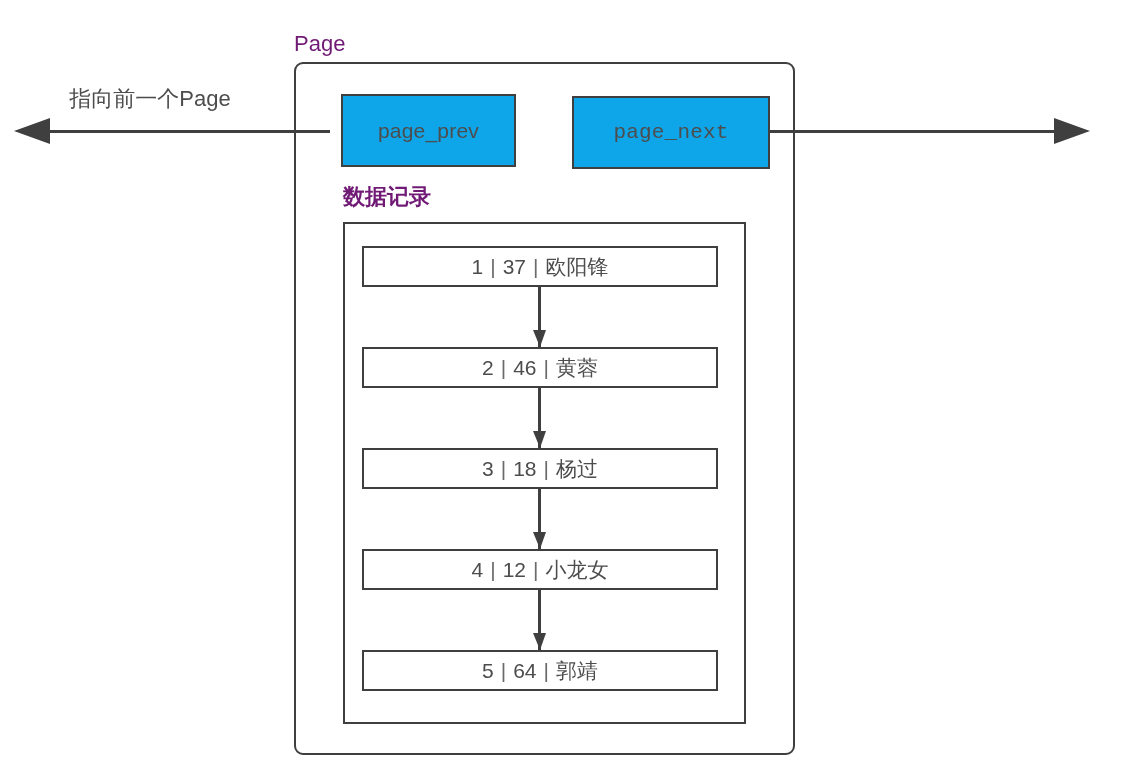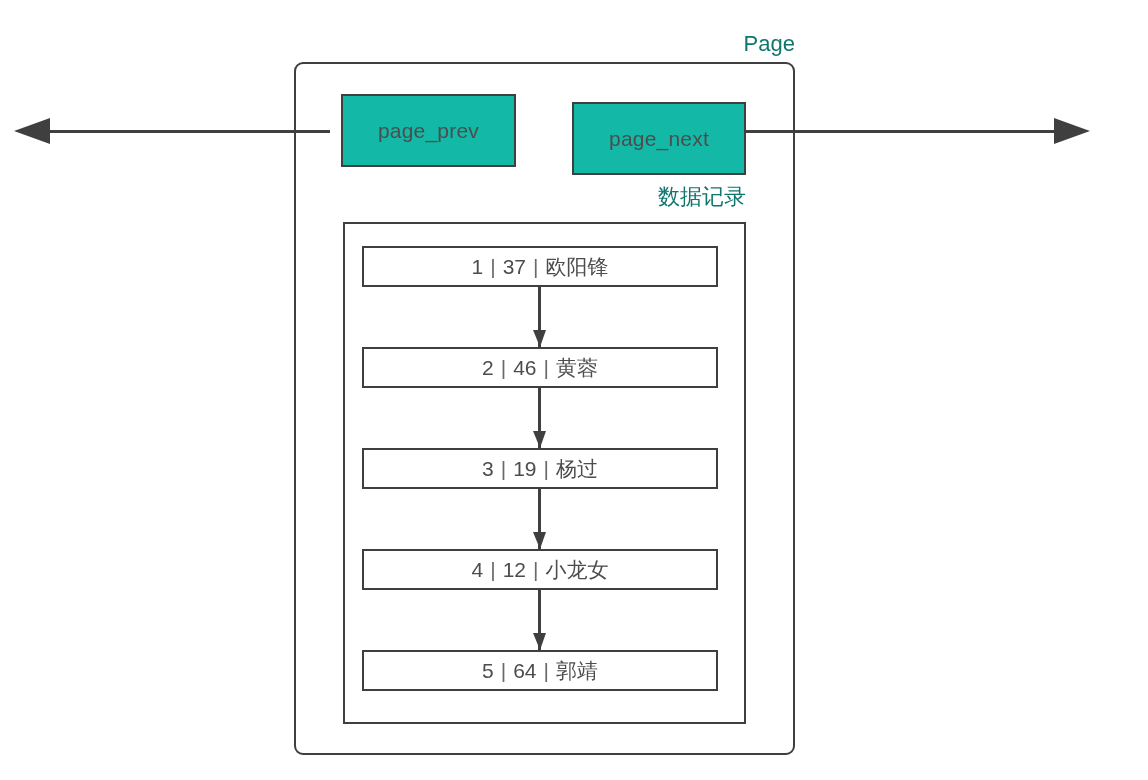--- a/index.html
+++ b/index.html
@@ -29,42 +29,42 @@
     height: 693px;
     border: 2px solid #3f3f3f;
     border-radius: 9px;
     box-sizing: border-box;
     background: transparent;
   }
 
   
   .caption {
     position: absolute;
-    text-align: right;
-    color: #0f766e;
+    text-align: left;
+    color: #701a75;
     font-size: 22px;
     line-height: 28px;
     white-space: nowrap;
   }
 
   
   .ptr-box {
     position: absolute;
     border: 2px solid #3f3f3f;
-    background: #14b8a6;
+    background: #0ea5e9;
     box-sizing: border-box;
     display: flex;
     align-items: center;
     justify-content: center;
     font-size: 21px;
     color: #4d4d4d;
     letter-spacing: .2px;
   }
   #page-prev-box { left: 341px; top: 94px; width: 175px; height: 73px; }
-  #page-next-box { left: 572px; top: 102px; width: 174px; height: 73px; }
+  #page-next-box { left: 572px; top: 96px; width: 198px; height: 73px; font-family: Liberation Mono, monospace; }
 
   
   .records-box {
     position: absolute;
     left: 343px;
     top: 222px;
     width: 403px;
     height: 502px;
     border: 2px solid #3f3f3f;
     box-sizing: border-box;
@@ -147,29 +147,30 @@
     font-size: 22px;
     line-height: 28px;
     color: #4d4d4d;
     white-space: nowrap;
     text-align: center;
   }
   #label-prev { left: 20px; width: 260px; }
   #label-next { left: 820px; width: 260px; }
 
   #page-caption   { left: 294px; top: 30px;  width: 501px; }
-  #records-caption{ left: 343px; top: 183px; width: 403px; }
+  #records-caption{ left: 343px; top: 183px; width: 403px; font-weight: bold; }
 </style>
 </head>
 <body>
 
 <div id="canvas">
 
   <div class="h-line" id="line-prev" style="left:50px; width:280px;"></div>
   <div class="arrow-head-left"></div>
+  <div class="side-label" id="label-prev">指向前一个Page</div>
 
   <div class="h-line" id="line-next" style="left:744px; width:312px;"></div>
   <div class="arrow-head-right"></div>
 
   <div class="caption" id="page-caption">Page</div>
 
   <div class="page-box"></div>
 
   <div class="ptr-box" id="page-prev-box">
     <span>page_prev</span>
@@ -194,21 +195,21 @@
     <span class="cell">2</span>
     <span class="sep">|</span>
     <span class="cell">46</span>
     <span class="sep">|</span>
     <span class="cell">黄蓉</span>
   </div>
 
   <div class="record-row" style="top: 448px;">
     <span class="cell">3</span>
     <span class="sep">|</span>
-    <span class="cell">19</span>
+    <span class="cell">18</span>
     <span class="sep">|</span>
     <span class="cell">杨过</span>
   </div>
 
   <div class="record-row" style="top: 549px;">
     <span class="cell">4</span>
     <span class="sep">|</span>
     <span class="cell">12</span>
     <span class="sep">|</span>
     <span class="cell">小龙女</span>

